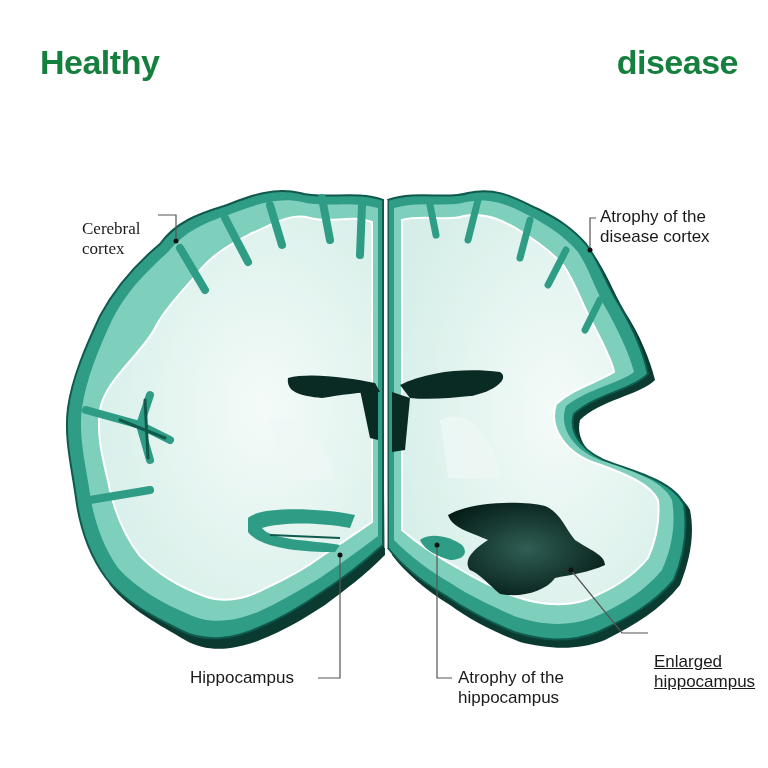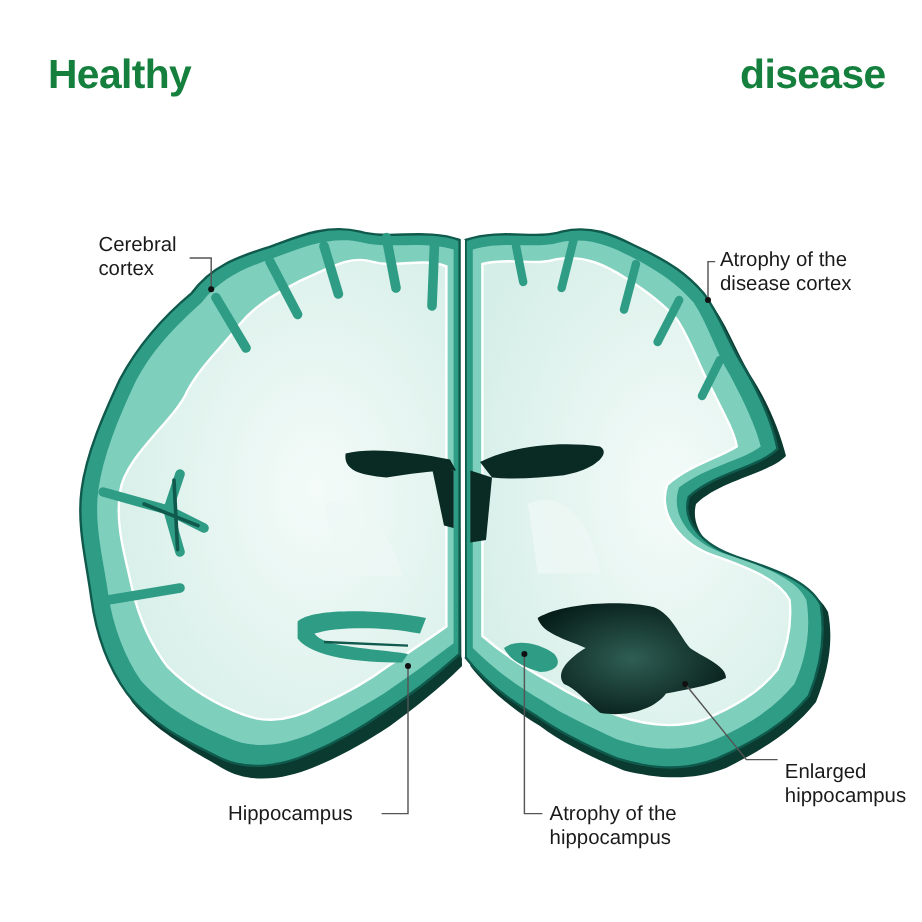--- a/index.html
+++ b/index.html
@@ -79,29 +79,29 @@
   </g>
   <g fill="#111111">
     <circle cx="176" cy="241" r="2.5"></circle>
     <circle cx="590" cy="250" r="2.5"></circle>
     <circle cx="340" cy="555" r="2.5"></circle>
     <circle cx="437" cy="545" r="2.5"></circle>
     <circle cx="571" cy="570" r="2.5"></circle>
   </g>
 </svg>
 
-<div class="label" style="left:82px; top:194px;">
+<div class="label" style="left:82px; top:219px;font-family:Liberation Serif, serif;">
   <div>Cerebral</div>
   <div>cortex</div>
 </div>
 <div class="label" style="left:600px; top:207px;">
   <div>Atrophy of the</div>
   <div>disease cortex</div>
 </div>
 <div class="label" style="left:190px; top:668px;">Hippocampus</div>
 <div class="label" style="left:458px; top:668px;">
   <div>Atrophy of the</div>
   <div>hippocampus</div>
 </div>
-<div class="label" style="left:654px; top:633px;">
+<div class="label" style="left:654px; top:652px;text-decoration:underline;">
   <div>Enlarged</div>
   <div>hippocampus</div>
 </div>
 
 </body></html>

